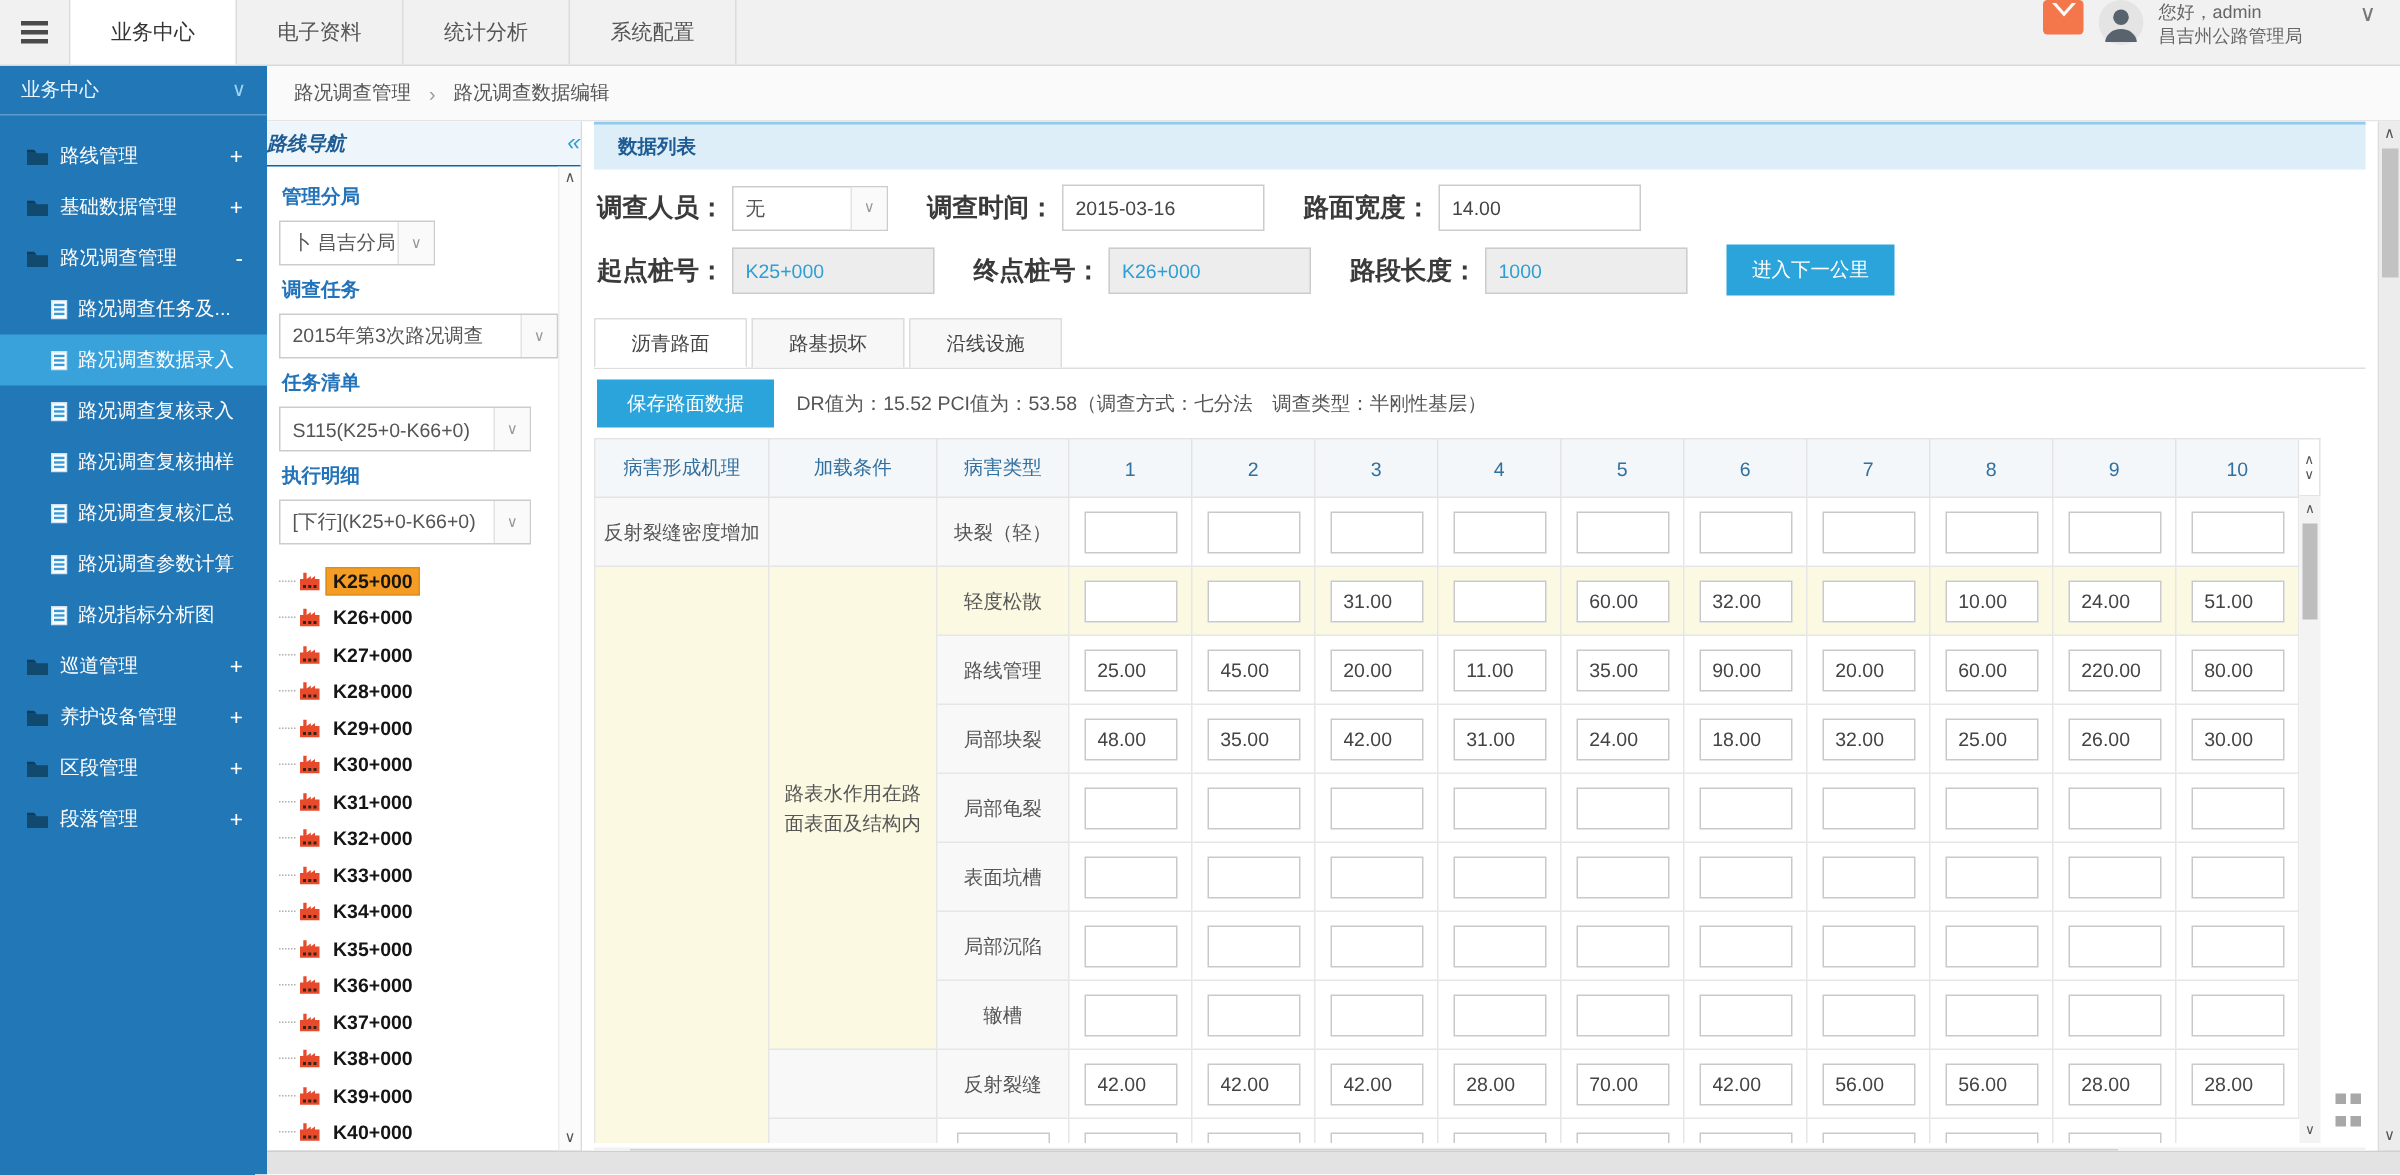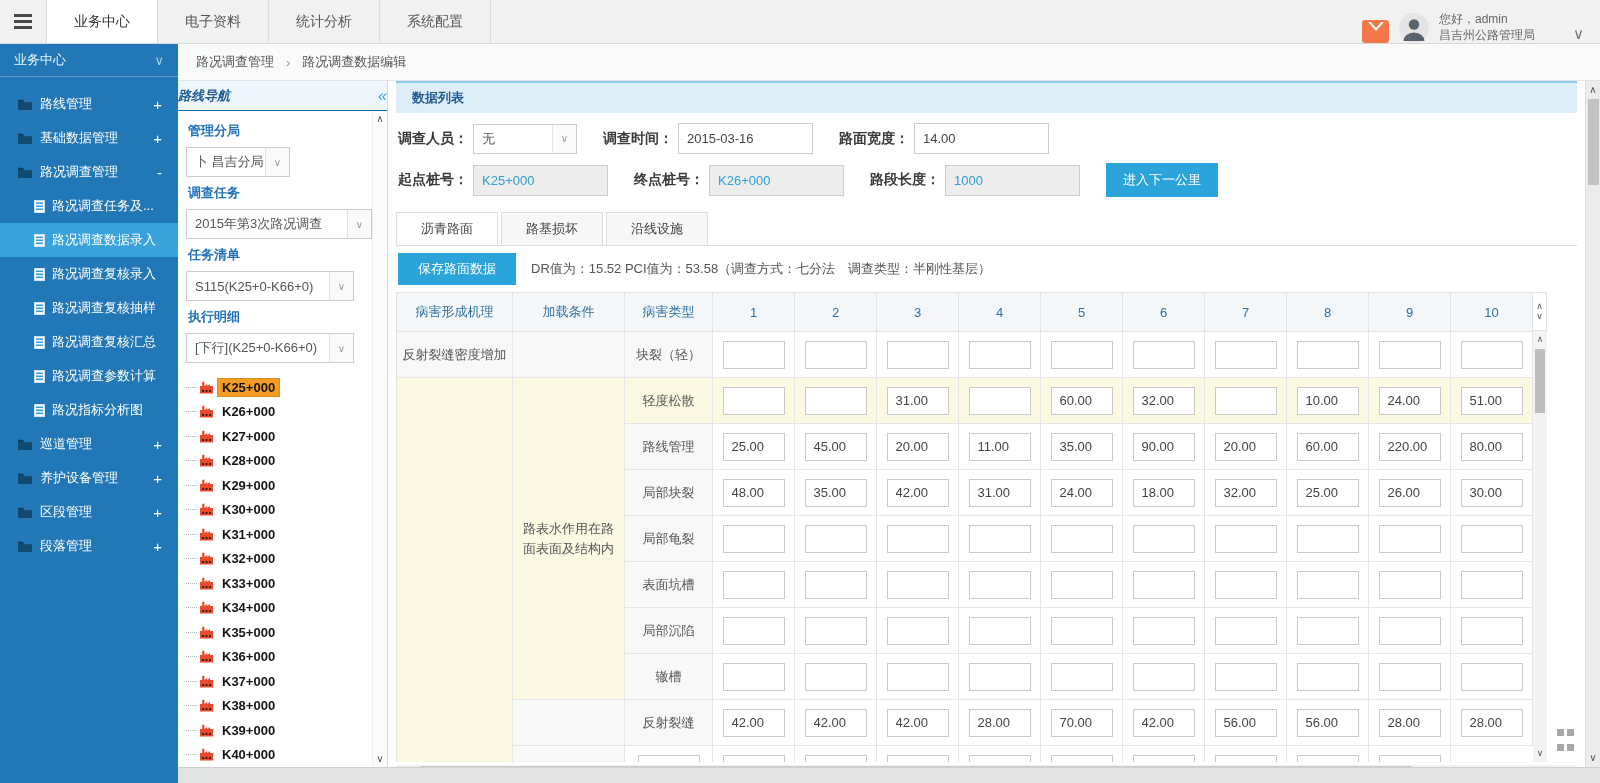--- a/index.html
+++ b/index.html
@@ -11,21 +11,21 @@
   }
   
   .topbar { height:44px; display:flex; background:#f1f1f1; border-bottom:1px solid #d9d9d9; }
   .logo-area { width:178px; flex-shrink:0; background:#fff; display:flex; align-items:center; gap:8px; padding-left:10px; }
   .logo-title { color:#2272b9; font-weight:bold; font-size:17px; letter-spacing:1px; }
   .hamburger { width:46px; display:flex; flex-direction:column; justify-content:center; align-items:center; gap:3px; cursor:pointer; }
   .hamburger i { display:block; width:18px; height:3px; background:#4a4a4a; }
   .topnav { display:flex; border-left:1px solid #dcdcdc; }
   .topnav-item { padding:0 27px; line-height:43px; font-size:14px; color:#555; border-right:1px solid #dcdcdc; cursor:pointer; white-space:nowrap; }
   .topnav-item.active { background:#fff; color:#333; }
-  .topbar-right { margin-left:auto; display:flex; align-items:flex-end; gap:10px; padding-right:16px; }
+  .topbar-right { margin-left:auto; display:flex; align-items:flex-start; gap:10px; padding-right:16px; }
   .mail-icon { width:27px; height:23px; background:#f4764b; border-radius:3px; position:relative; overflow:hidden; }
   .mail-icon b { position:absolute; left:50%; top:2px; transform:translateX(-50%); width:0; height:0;
                  border:8px solid transparent; border-top:9px solid #fff; }
   .mail-icon u { position:absolute; left:50%; top:0px; transform:translateX(-50%); width:0; height:0;
                  border:7px solid transparent; border-top:8px solid #f4764b; z-index:2; }
   .user-text { font-size:12px; color:#666; line-height:1.35; white-space:nowrap; }
   .caret { color:#777; font-size:15px; margin-left:28px; cursor:pointer; }
   
   .body-row { display:flex; height:739px; }
   .sidebar { width:178px; flex-shrink:0; background:#2277b6; color:#fff; overflow:hidden; }
@@ -63,21 +63,21 @@
   .dots { width:11px; flex-shrink:0; border-top:1px dotted #b0b0b0; margin-right:2px; }
   .station-icon { display:flex; margin-right:3px; }
   .st-label { padding:1px 4px; border:1px solid transparent; }
   .tree-item.selected .st-label { background:#f59c24; border-color:#dc8f1b; }
   
   .main { flex:1; min-width:0; background:#fff; padding:0 8px; display:flex; flex-direction:column; overflow:hidden; position:relative; }
   .panel-title-bar { flex-shrink:0; height:32px; border-top:2px solid #8ecbec; background:#ddeef9;
                      display:flex; align-items:center; padding-left:16px; font-size:13px; font-weight:bold; color:#1f5c93; }
   .form-area { padding:10px 0 2px 2px; }
   .form-row { display:flex; align-items:center; margin-bottom:9px; }
-  .f-label { font-size:14px; color:#3a3a3a; font-weight:bold; margin-right:5px; white-space:nowrap; }
+  .f-label { font-size:17px; color:#3a3a3a; font-weight:bold; margin-right:5px; white-space:nowrap; }
   .f-group { display:flex; align-items:center; margin-right:26px; }
   .txt { height:31px; border:1px solid #ccc; padding:0 8px; font-size:13px; color:#444; width:135px; background:#fff; }
   .txt.disabled { background:#ededed; color:#2e9fd4; }
   .sel { width:104px; }
   .next-btn { width:112px; height:34px; background:#2ba4db; color:#fff; border:none; font-size:13px; cursor:pointer; }
   .tabs { display:flex; border-bottom:1px solid #ddd; margin-top:4px; }
   .tab { padding:0 24px; height:33px; line-height:32px; font-size:13px; color:#444; background:#f7f7f7;
          border:1px solid #ddd; border-bottom:none; margin-right:3px; cursor:pointer; }
   .tab.active { background:#fff; border-bottom:1px solid #fff; margin-bottom:-1px; }
   .save-row { display:flex; align-items:center; gap:15px; padding:7px 0 7px 2px; }

